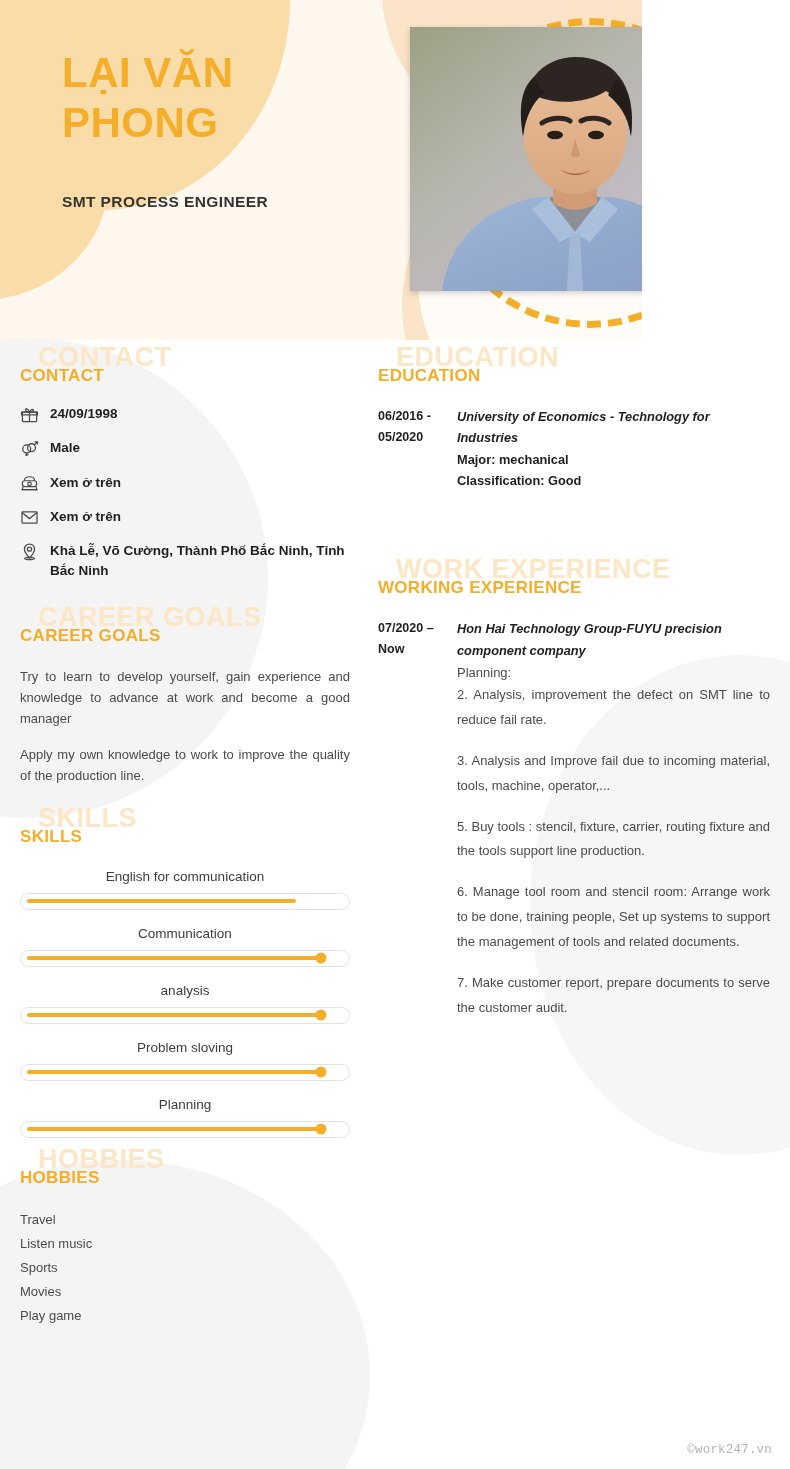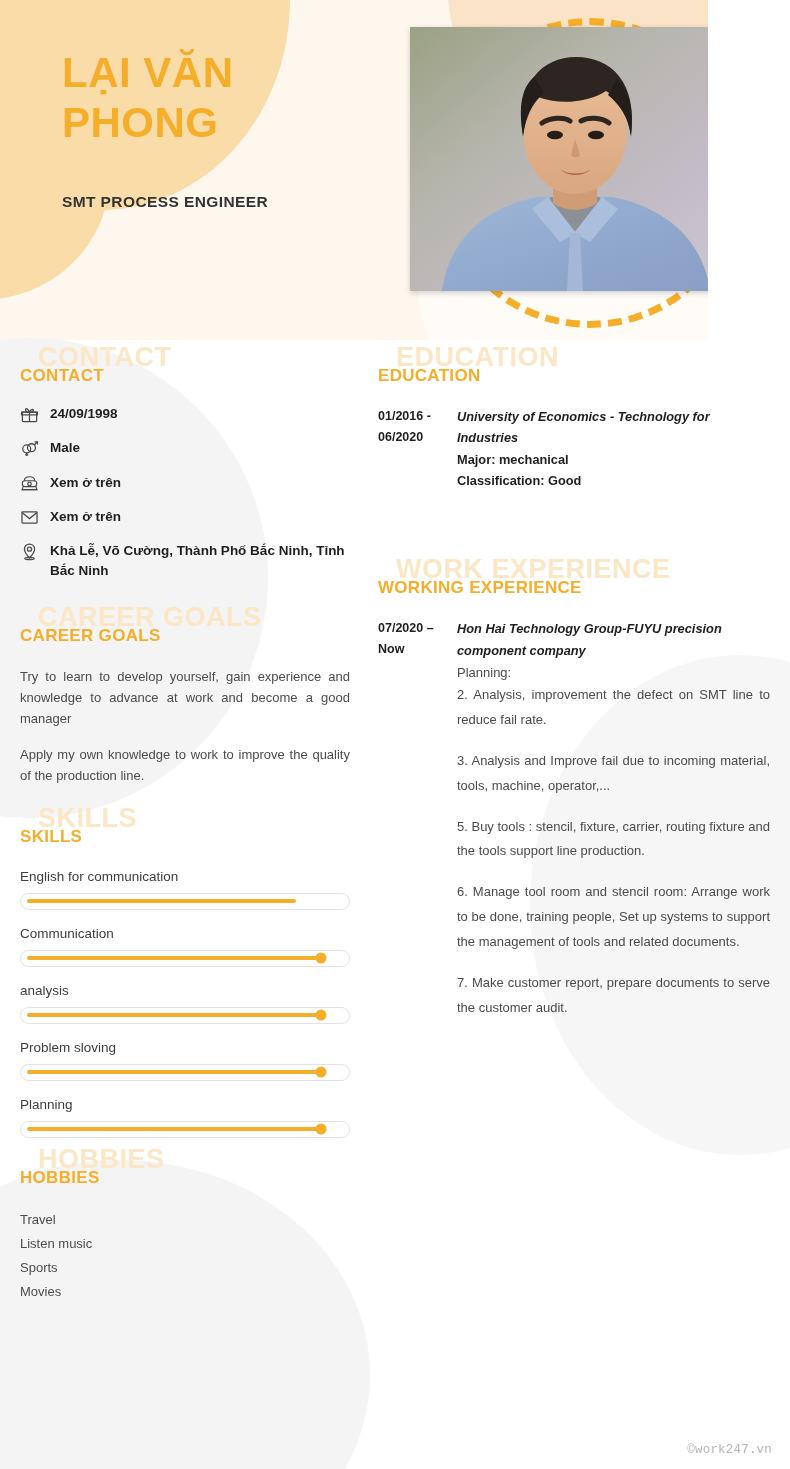--- a/index.html
+++ b/index.html
@@ -13,21 +13,21 @@
     width: 790px;
     height: 1469px;
     background: #ffffff;
     overflow: hidden;
   }
 
   
   .header {
     position: absolute;
     left: 0; top: 0;
-    width: 708px; height: 340px;
+    width: 642px; height: 340px;
     background: #FDF7EE;
     overflow: hidden;
   }
   .blob-top-left {
     position: absolute;
     left: -120px; top: -210px;
     width: 410px; height: 420px;
     background: #F9DCA8;
     border-radius: 52% 48% 46% 54% / 55% 50% 50% 45%;
   }
@@ -188,20 +188,21 @@
   }
   .goals-wrap { margin-top: 14px; }
 
   
   .skills-wrap { margin-top: 16px; }
   .skill { margin-bottom: 16px; }
   .skill-label {
     font-size: 13.5px;
     color: #3d3d3d;
     margin-bottom: 9px;
+    text-align: center;
   }
   .skill-track {
     position: relative;
     height: 17px;
     background: #ffffff;
     border: 1px solid #e2e2e2;
     border-radius: 9px;
   }
   .skill-fill {
     position: absolute;
@@ -482,34 +483,35 @@
     <div class="section" style="margin-top:14px">
       <div class="sec-title-wrap">
         <div class="sec-ghost">HOBBIES</div>
         <div class="sec-title">HOBBIES</div>
       </div>
       <div class="hobbies-wrap" id="hobbies-wrap">
           <div class="hobby">Travel</div>
           <div class="hobby">Listen music</div>
           <div class="hobby">Sports</div>
           <div class="hobby">Movies</div>
+          <div class="hobby">Play game</div>
         </div>
     </div>
 
   </div>
 
   <div class="col-right">
 
     <div class="section">
       <div class="sec-title-wrap">
         <div class="sec-ghost">EDUCATION</div>
         <div class="sec-title">EDUCATION</div>
       </div>
       <div class="entry">
-        <div class="entry-date">01/2016 - 06/2020</div>
+        <div class="entry-date">06/2016 - 05/2020</div>
         <div class="entry-body">
           <div class="entry-org">University of Economics - Technology for Industries</div>
           <div class="entry-line">Major: mechanical</div>
           <div class="entry-line">Classification: Good</div>
         </div>
       </div>
     </div>
 
     <div class="section" style="margin-top:73px">
       <div class="sec-title-wrap">

